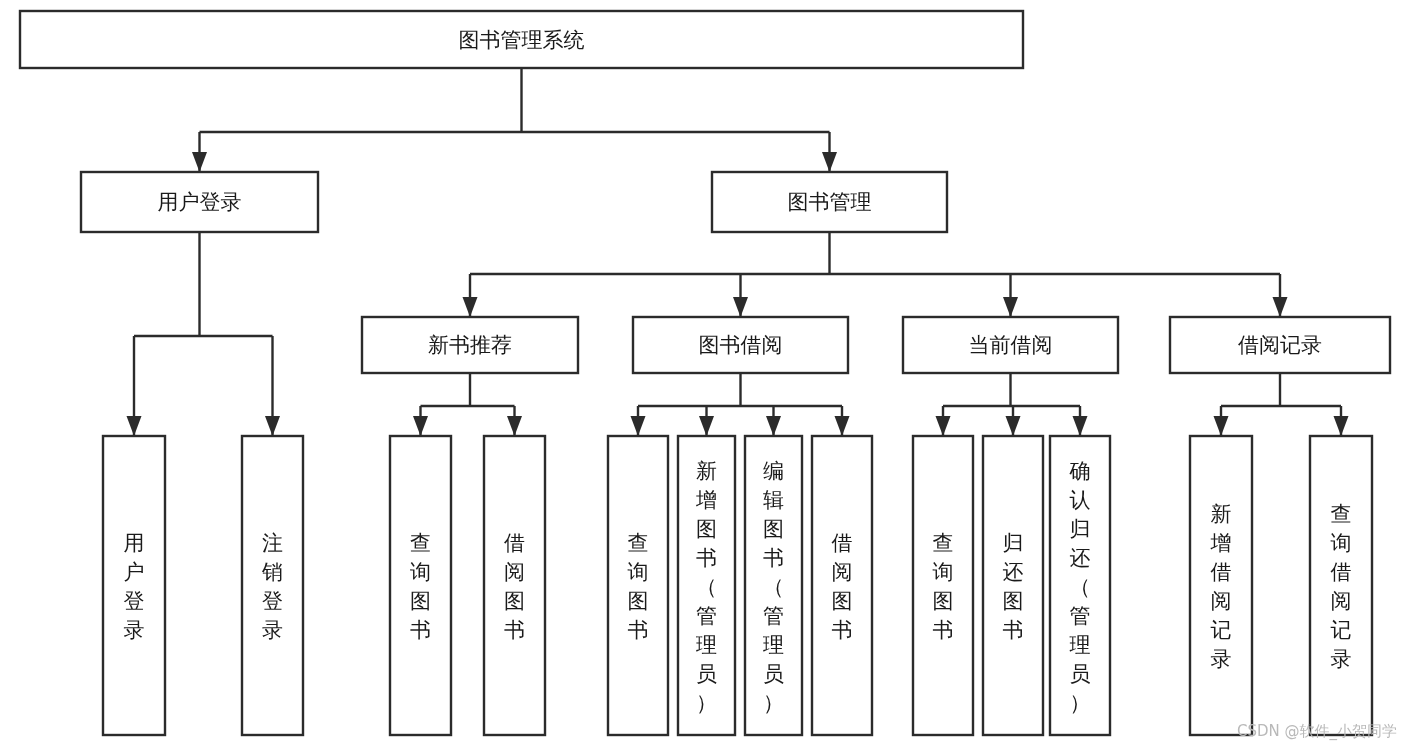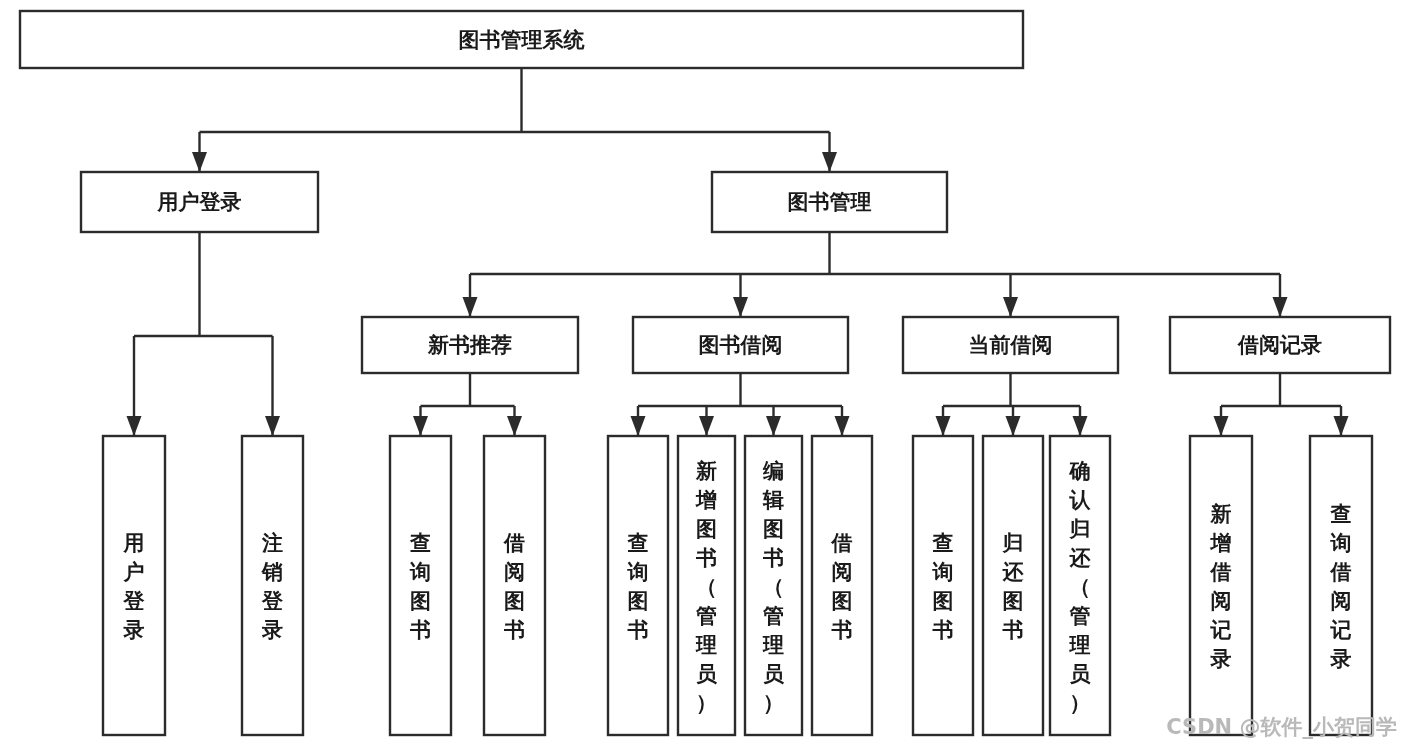--- a/index.html
+++ b/index.html
@@ -14,21 +14,20 @@
     position: relative;
     overflow: hidden;
     font-family: "DejaVu Sans", "Liberation Sans", sans-serif;
   }
   #diagram-root {
     position: absolute;
     left: 0;
     top: 0;
     width: 1405px;
     height: 747px;
-    font-weight: bold;
   }
   svg.flow {
     display: block;
     width: 1405px;
     height: 747px;
   }
   .node-rect {
     fill: #ffffff;
     stroke: #2b2b2b;
     stroke-width: 2.4;
@@ -55,21 +54,21 @@
   }
   .arrow-head {
     fill: #2b2b2b;
     stroke: none;
   }
   .watermark {
     position: absolute;
     right: 8px;
     bottom: 6px;
     color: #b9b9b9;
-    font-size: 21px;
+    font-size: 15px;
     font-family: "DejaVu Sans", "Liberation Sans", sans-serif;
     white-space: nowrap;
     pointer-events: none;
     user-select: none;
   }
 </style>
 </head>
 <body>
 
 <div id="diagram-root">

